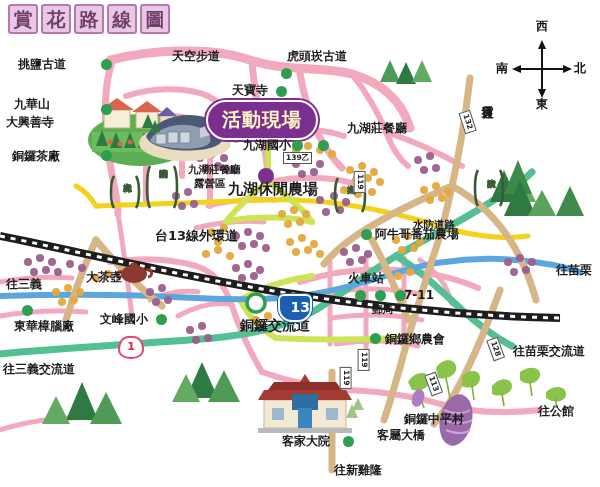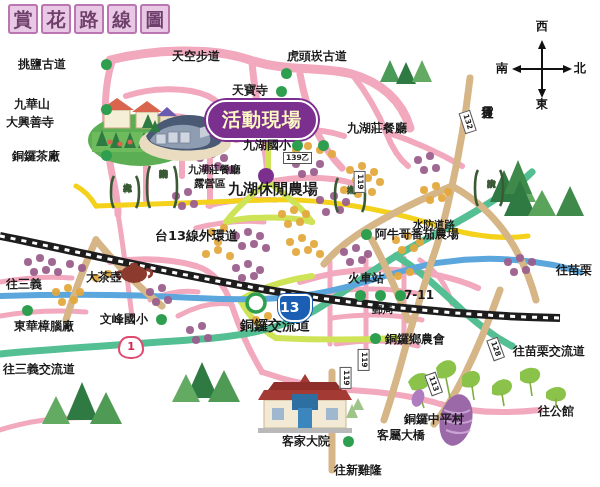--- a/index.html
+++ b/index.html
@@ -19,21 +19,21 @@
     font-family:"DejaVu Sans","Liberation Sans",sans-serif;}
   .dot{position:absolute;width:11px;height:11px;border-radius:50%;background:#2e9e4f;}
   .evt{position:absolute;background:#7b2f8e;color:#fef9c3;border:2px solid #fff;
     border-radius:22px;padding:5px 14px;font-size:19px;font-weight:700;
     box-shadow:0 0 0 2px #7b2f8e;letter-spacing:1px;}
   .shield{position:absolute;width:22px;height:19px;background:#fff;border:2px solid #e04a6e;
     border-radius:40% 40% 45% 45%/55% 55% 40% 40%;color:#d02a52;font-size:11px;font-weight:700;
     text-align:center;line-height:18px;}
   .shield13{position:absolute;width:30px;height:24px;background:#1a5fb4;color:#fff;
     border:2px solid #fff;border-radius:6px 6px 14px 14px;font-size:14px;font-weight:700;
-    text-align:left;line-height:23px;box-shadow:0 0 0 1px #1a5fb4;}
+    text-align:right;line-height:23px;box-shadow:0 0 0 1px #1a5fb4;}
   .rdtag{position:absolute;background:#fff;border:1px solid #555;color:#222;font-size:7.5px;
     font-weight:700;padding:1px 2px;line-height:1;}
   .compass{position:absolute;left:498px;top:30px;width:88px;height:78px;}
   .compass .t{position:absolute;font-size:12px;font-weight:700;color:#111;}
 </style>
 </head>
 <body>
 
 <div id="map">
 

